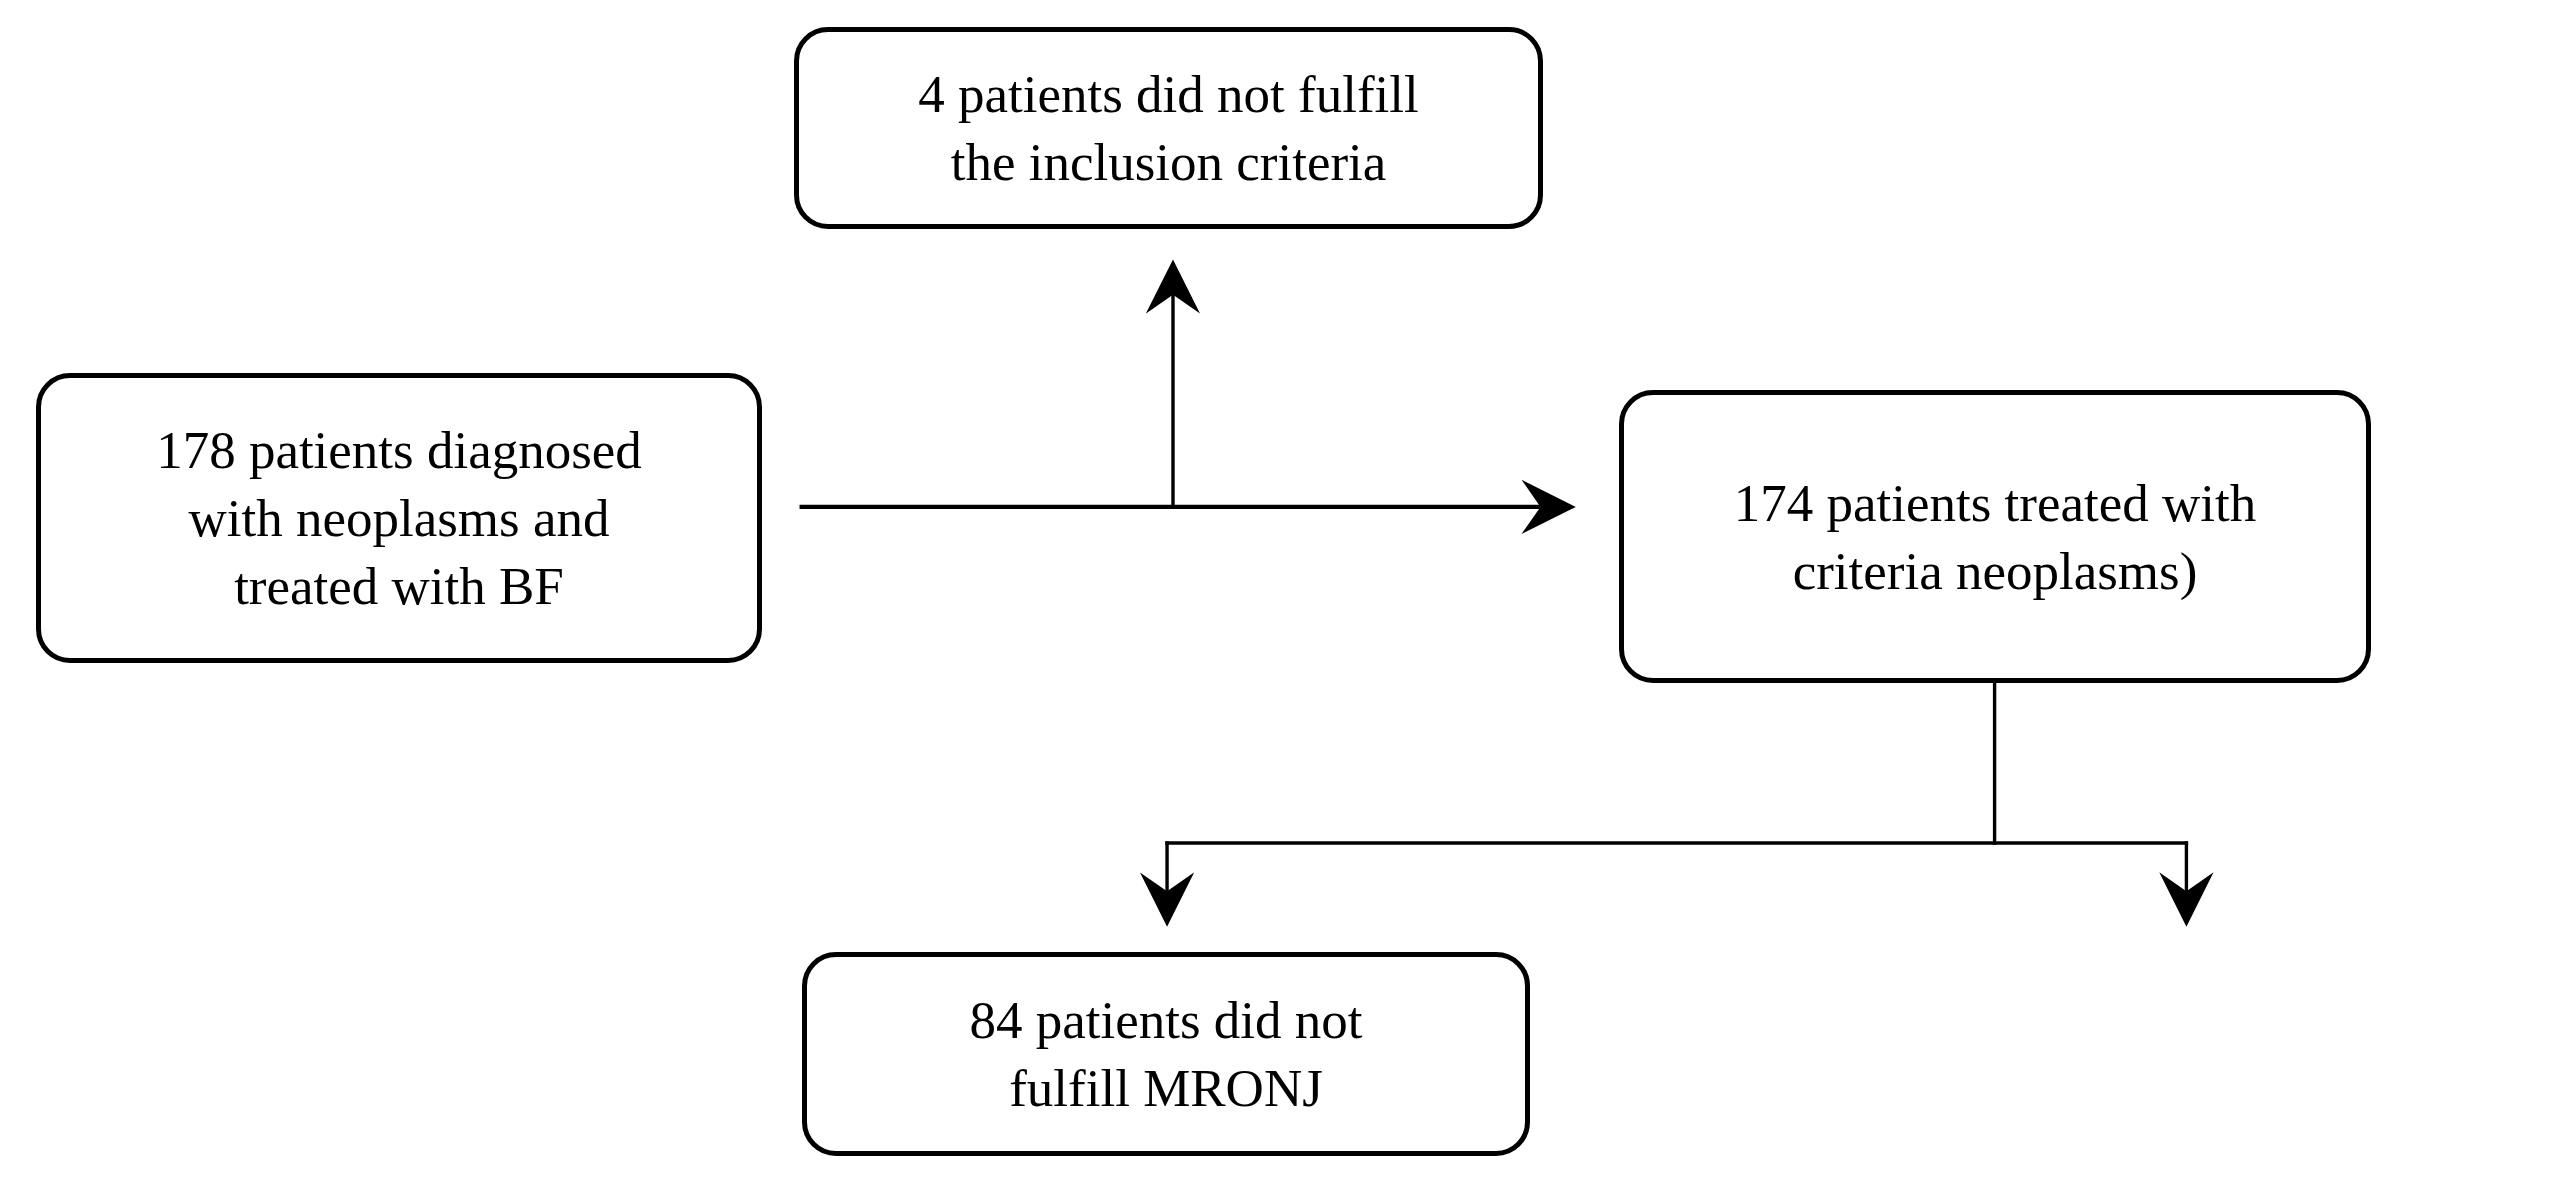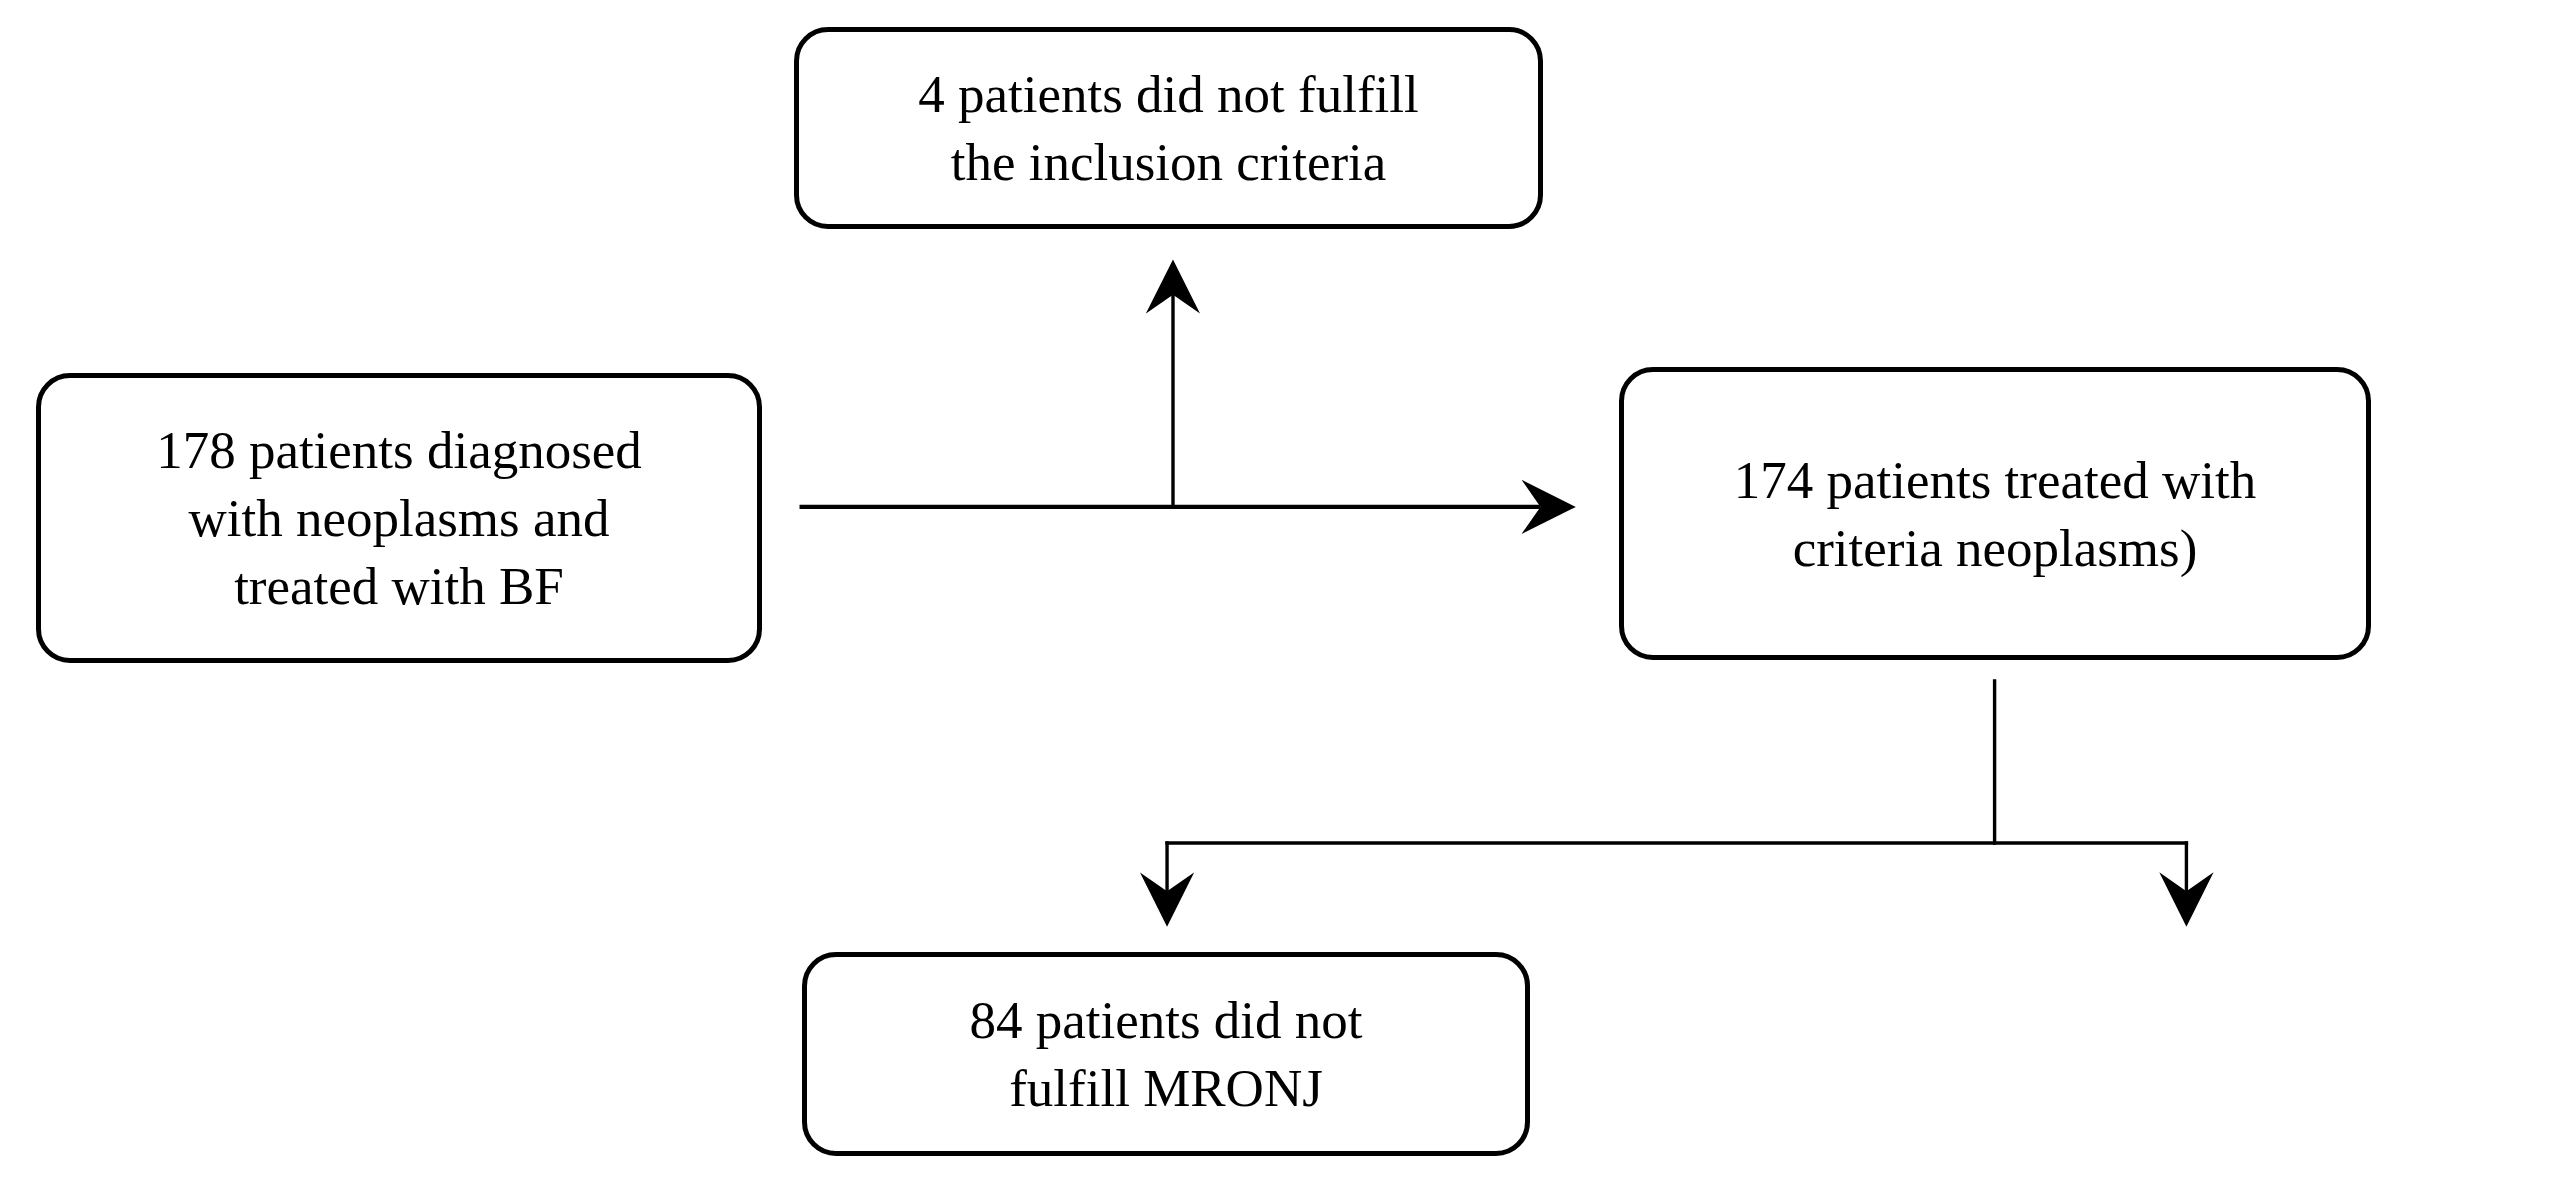--- a/index.html
+++ b/index.html
@@ -40,21 +40,21 @@
     flex-direction: column;
     justify-content: center;
     align-items: center;
     text-align: center;
     font-size: 53px;
     line-height: 68px;
   }
   .node .line { display: block; white-space: nowrap; }
   .node-excluded     { left: 794px;  top: 27px;   width: 749px; height: 202px; }
   .node-source       { left: 36px;   top: 373px;  width: 726px; height: 290px; }
-  .node-included     { left: 1619px; top: 367px;  width: 752px; height: 293px; }
+  .node-included     { left: 1619px; top: 390px;  width: 752px; height: 293px; }
   .node-no-mronj     { left: 802px;  top: 952px; width: 728px; height: 204px; }
   .node-mronj        { left: 1823px; top: 953px; width: 726px; height: 205px; }
 </style>
 </head>
 <body>
 
 <div class="canvas">
 
   <svg class="connectors" width="2576" height="1192" viewBox="0 0 3035 1404" xmlns="http://www.w3.org/2000/svg">
     <defs>

